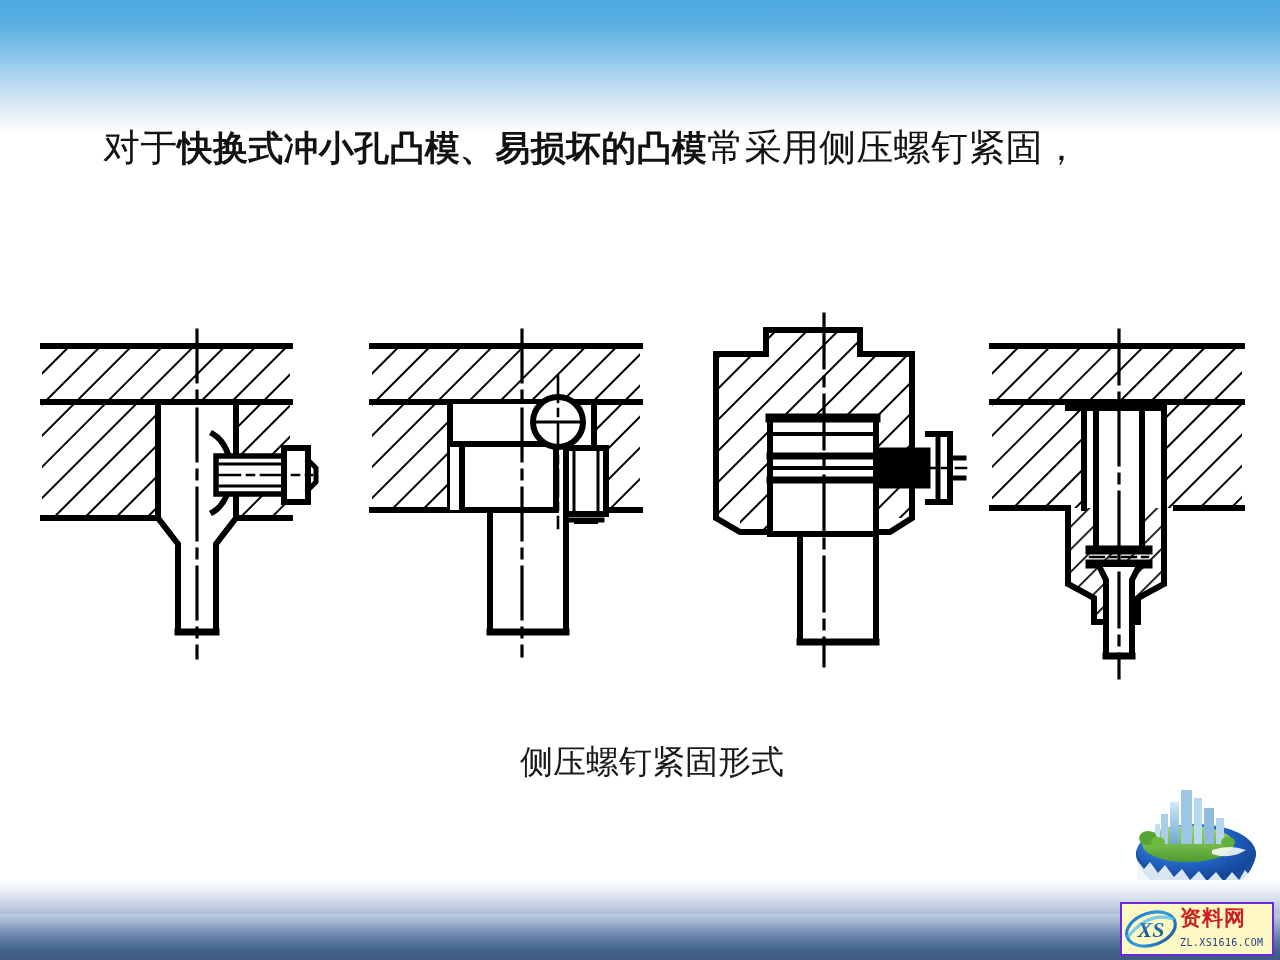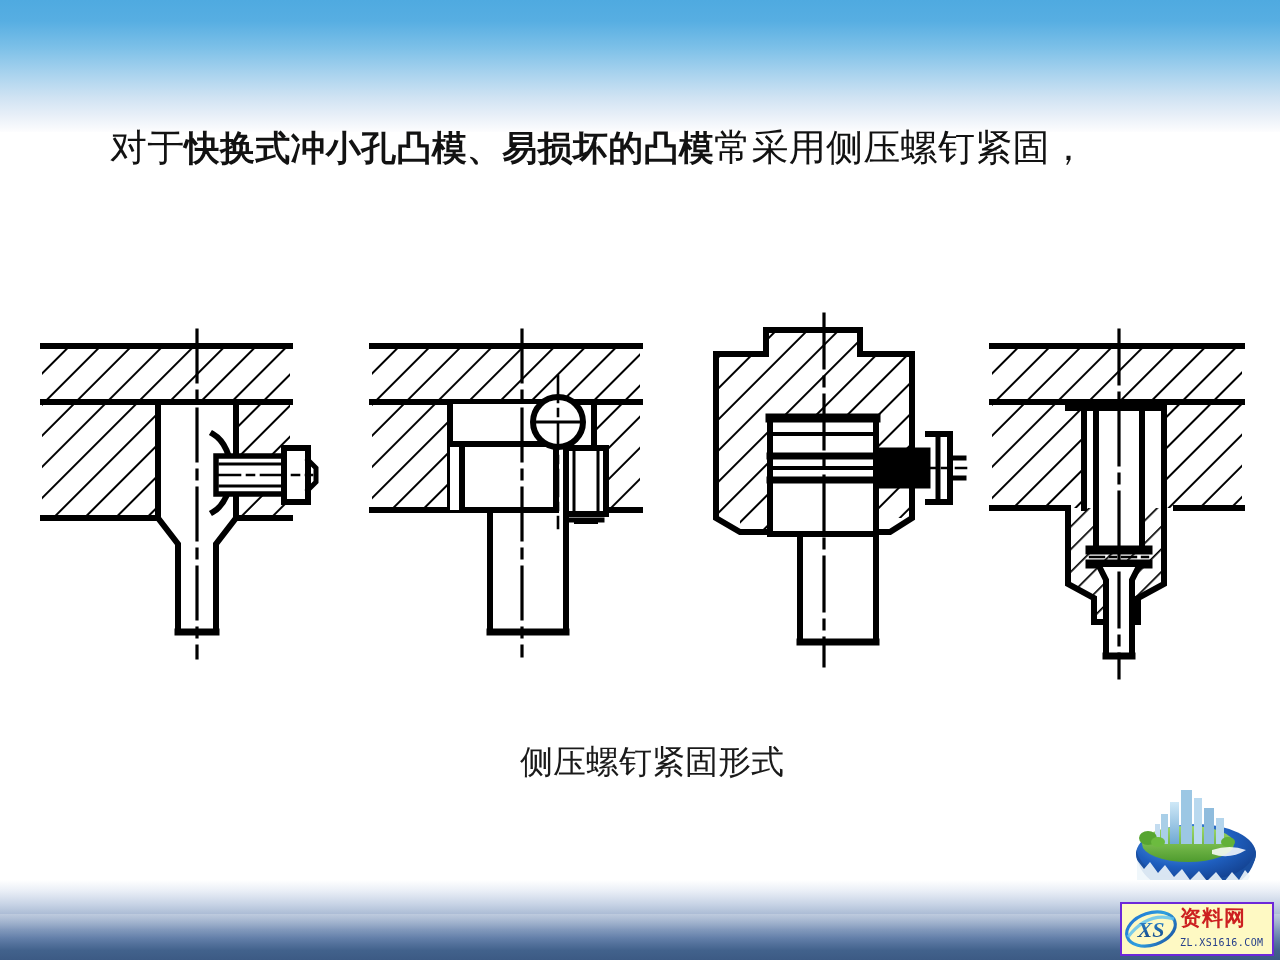--- a/index.html
+++ b/index.html
@@ -59,21 +59,21 @@
     background: linear-gradient(to bottom,
         rgba(255,255,255,0.22) 0%,
         rgba(255,255,255,0.04) 60%,
         rgba(255,255,255,0) 100%);
     pointer-events: none;
   }
 
   
   .body-text {
     position: absolute;
-    left: 72px;
+    left: 65px;
     top: 122px;
     width: 1165px;
     font-size: 37px;
     line-height: 1.42;
     color: #121212;
     letter-spacing: 0.3px;
   }
   .body-text .ind { display: inline-block; width: 38px; }
   .body-text .emph {
     font-family: "DejaVu Sans", "Liberation Sans", sans-serif;

